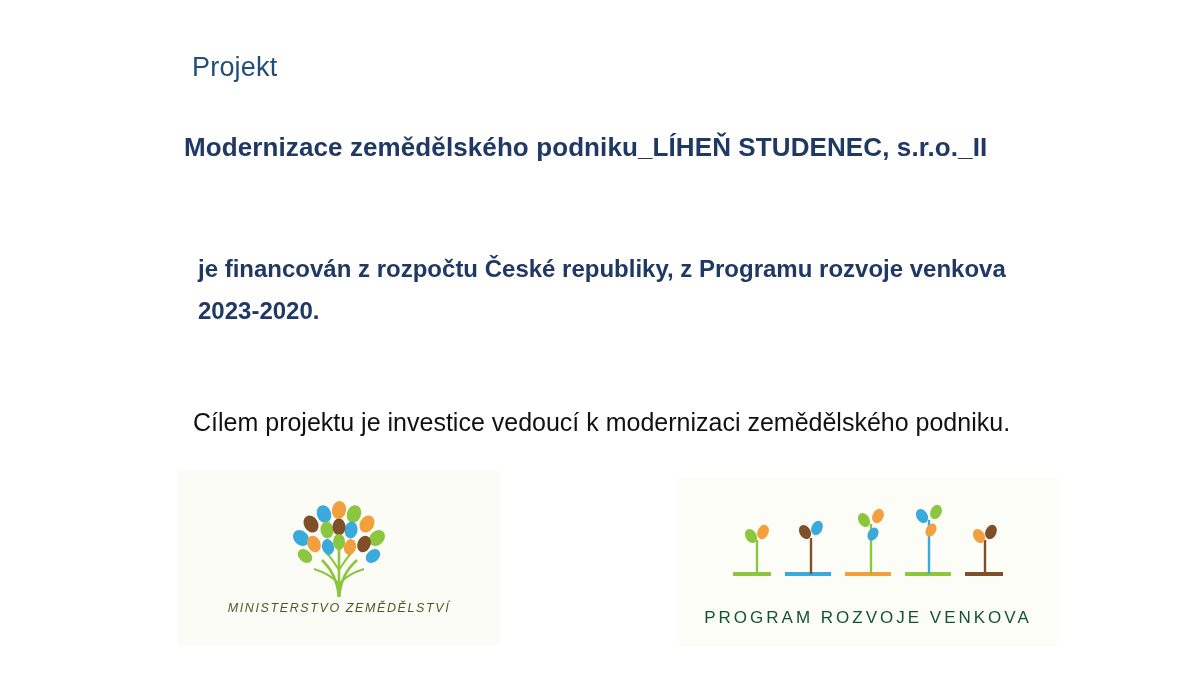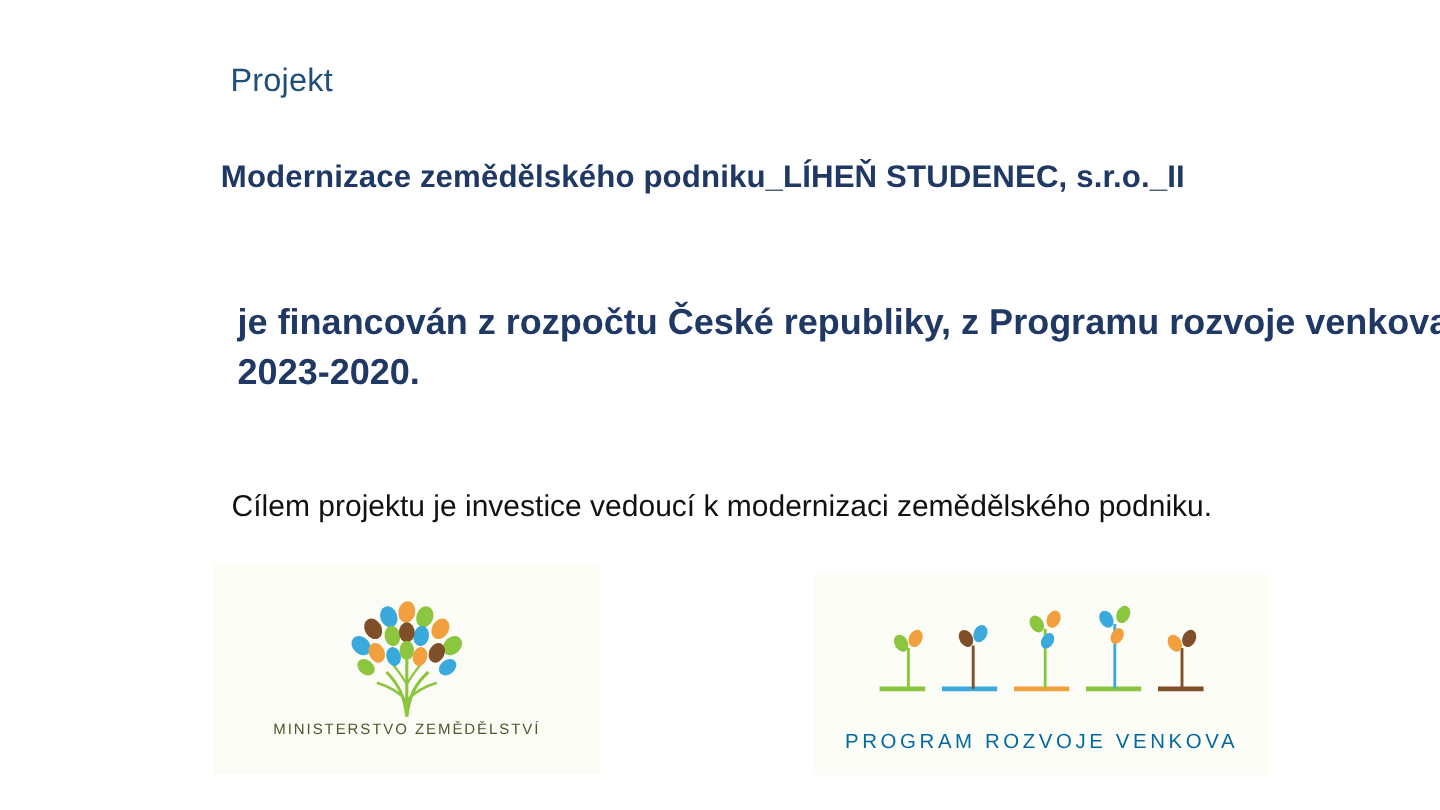--- a/index.html
+++ b/index.html
@@ -41,21 +41,21 @@
     color: #1f3864;
     letter-spacing: 0.1px;
     white-space: nowrap;
   }
 
   .funding-block {
     position: absolute;
     left: 198px;
     top: 248px;
     width: 940px;
-    font-size: 30px;
+    font-size: 24px;
     font-weight: bold;
     color: #1f3864;
     line-height: 42px;
   }
   .funding-line {
     white-space: nowrap;
   }
 
   .goal-line {
     position: absolute;
@@ -68,20 +68,21 @@
   }
 
   
   .logo-mze {
     position: absolute;
     left: 178px;
     top: 470px;
     width: 322px;
     height: 175px;
     background: #fcfcf7;
+    font-style: italic;
   }
   .logo-prv {
     position: absolute;
     left: 678px;
     top: 478px;
     width: 380px;
     height: 168px;
     background: #fdfdf8;
   }
 
@@ -110,21 +111,21 @@
     transform: translateX(-50%);
   }
   .prv-caption {
     position: absolute;
     left: 0;
     right: 0;
     bottom: 18px;
     text-align: center;
     font-size: 17px;
     letter-spacing: 3.0px;
-    color: #0369a1;
+    color: #14532d;
     font-family: "Liberation Sans", sans-serif;
   }
 </style>
 </head>
 <body>
 
 <div class="slide">
 
   <div class="label-projekt">Projekt</div>
 

